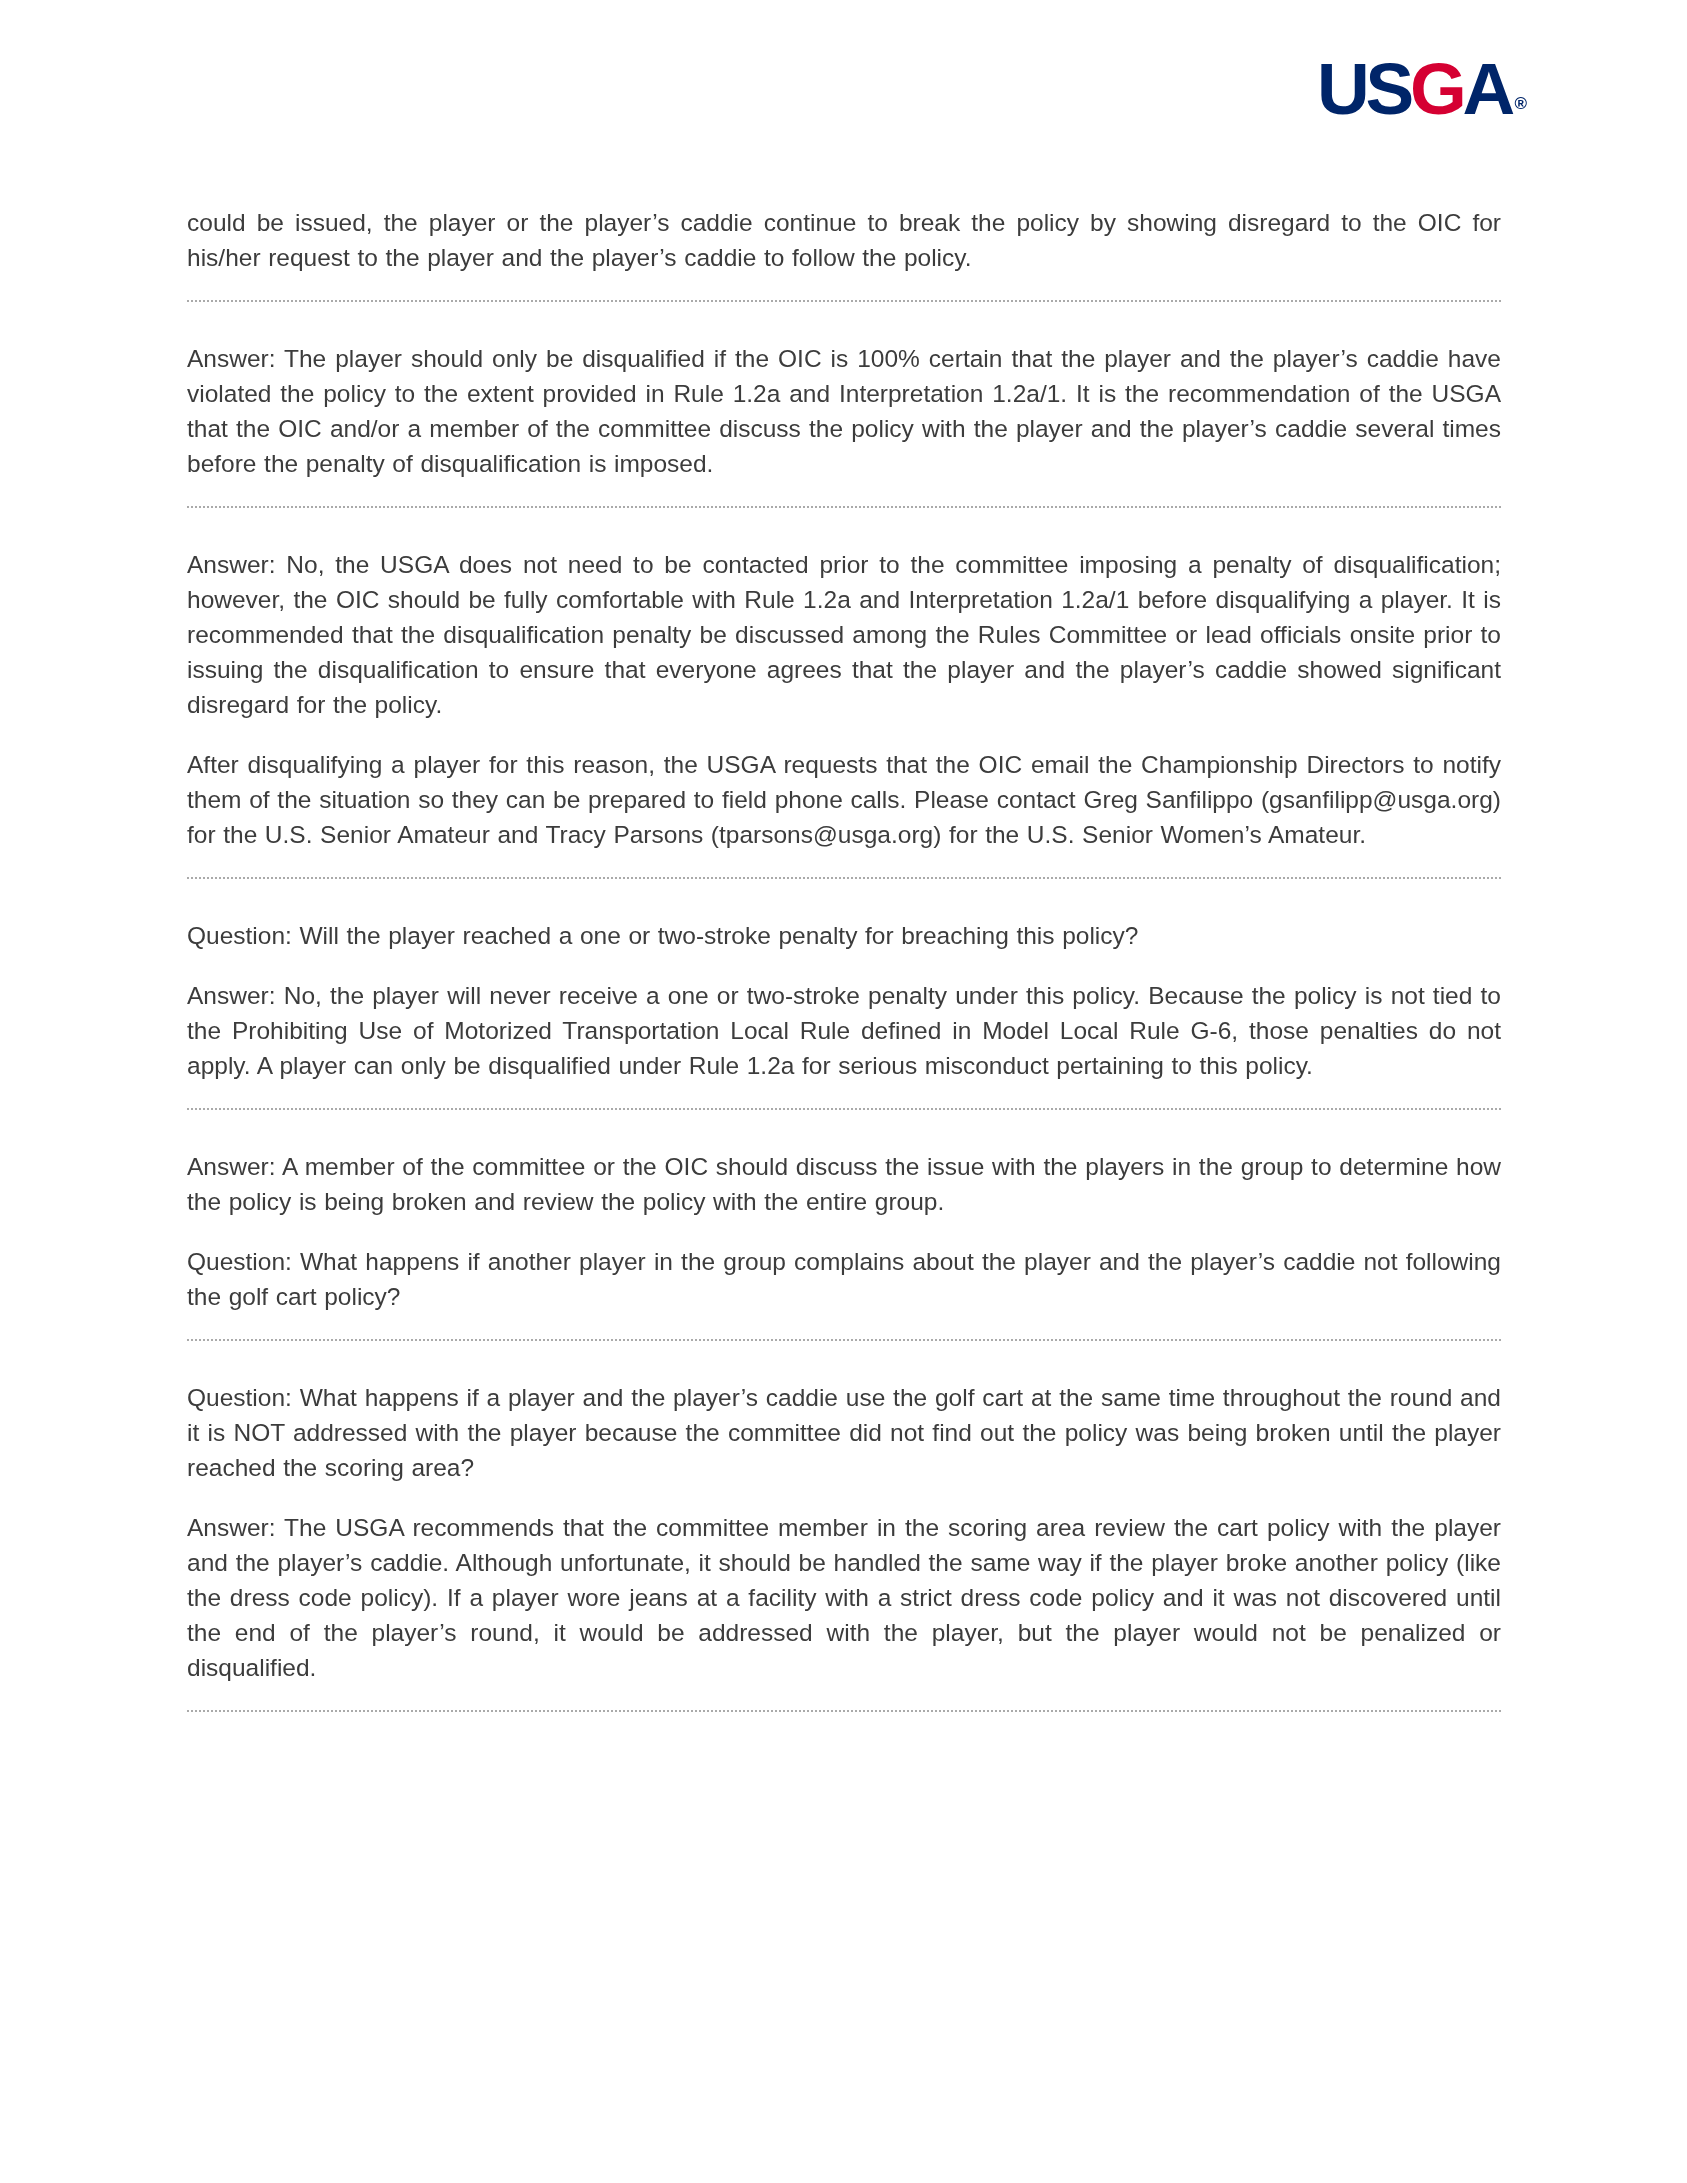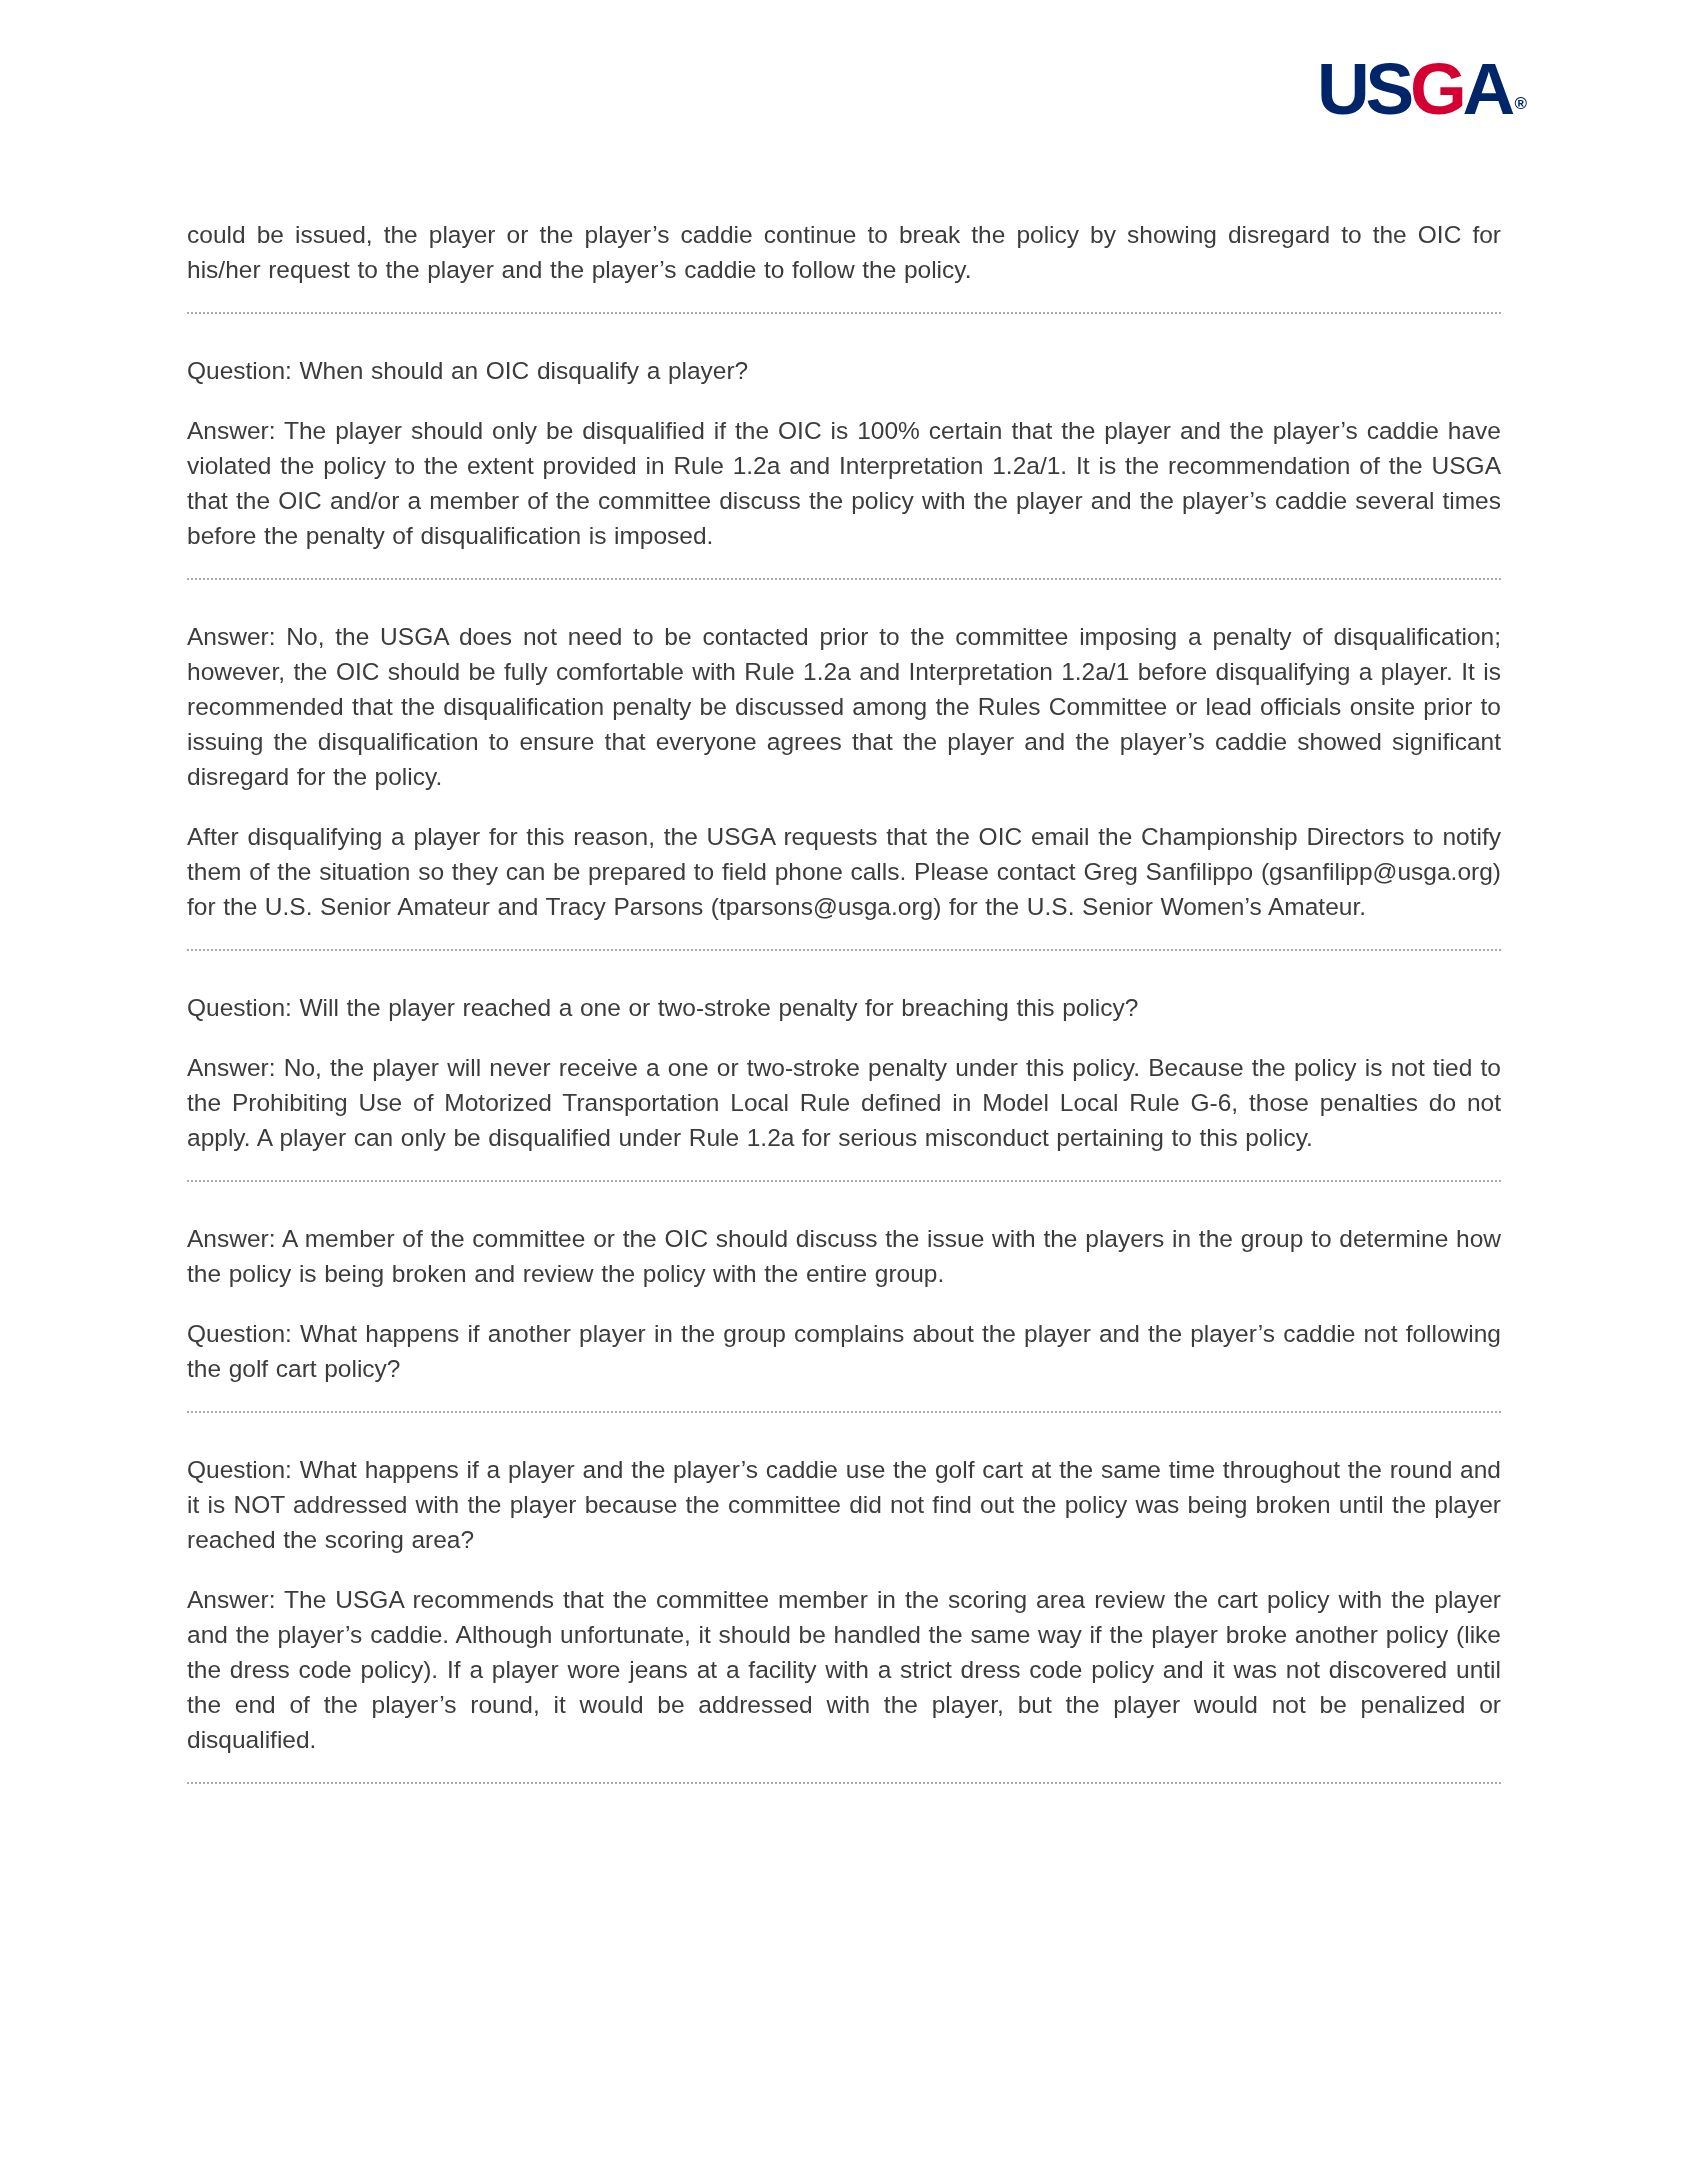--- a/index.html
+++ b/index.html
@@ -39,21 +39,21 @@
     vertical-align: 5px;
     margin-left: 3.4px;
   }
   .content {
     width: 1314px;
   }
   .para {
     font-size: 24.5px;
     line-height: 35px;
     text-align: justify;
-    margin: 16px 0 25px 0;
+    margin: 4px 0 25px 0;
     word-spacing: 0.8px;
   }
   .divider {
     border: none;
     border-top: 2.5px dotted #aaaaaa;
     height: 0;
     margin: 5px 0 39px 0;
   }
 </style>
 </head>
@@ -65,21 +65,20 @@
     <span class="navy">US</span><span class="red">G</span><span class="navy">A</span><span class="reg">®</span>
   </div>
 
   <main class="content">
 
     <p class="para">could be issued, the player or the player’s caddie continue to break the policy by showing disregard to the OIC for his/her request to the player and the player’s caddie to follow the policy.</p>
 
     <hr class="divider">
 
     <section>
-      <p class="para question">Question:  When should an OIC disqualify a player?</p>
       <p class="para">Answer:  The player should only be disqualified if the OIC is 100% certain that the player and the player’s caddie have violated the policy to the extent provided in Rule 1.2a and Interpretation 1.2a/1.  It is the recommendation of the USGA that the OIC and/or a member of the committee discuss the policy with the player and the player’s caddie several times before the penalty of disqualification is imposed.</p>
     </section>
 
     <hr class="divider">
 
     <section>
       <p class="para">Answer: No, the USGA does not need to be contacted prior to the committee imposing a penalty of disqualification; however, the OIC should be fully comfortable with Rule 1.2a and Interpretation 1.2a/1 before disqualifying a player. It is recommended that the disqualification penalty be discussed among the Rules Committee or lead officials onsite prior to issuing the disqualification to ensure that everyone agrees that the player and the player’s caddie showed significant disregard for the policy.</p>
       <p class="para">After disqualifying a player for this reason, the USGA requests that the OIC email the Championship Directors to notify them of the situation so they can be prepared to field phone calls.  Please contact Greg Sanfilippo (gsanfilipp@usga.org) for the U.S. Senior Amateur and Tracy Parsons (tparsons@usga.org) for the U.S. Senior Women’s Amateur.</p>
     </section>
 

